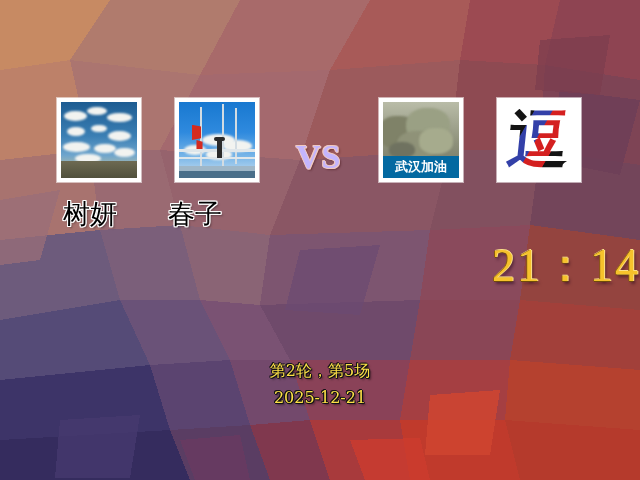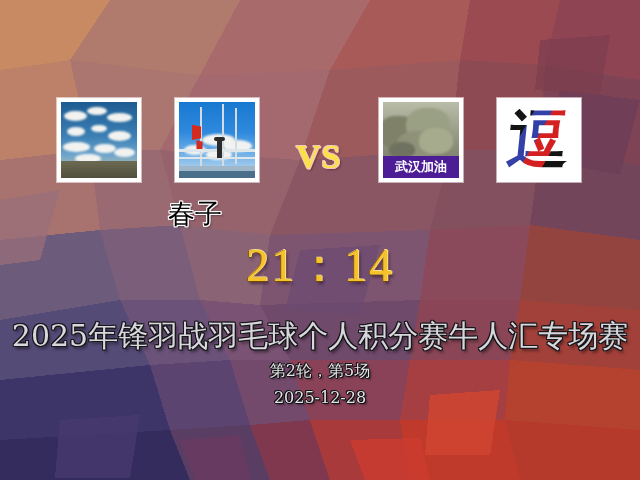--- a/index.html
+++ b/index.html
@@ -40,21 +40,21 @@
   .flag{position:absolute;background:#d42b20;}
   .pole{position:absolute;background:#d3dce2;width:2px;}
   .rail{position:absolute;left:0;right:0;background:#dfe6ea;height:3px;}
   .person{position:absolute;background:#2b2b2b;}
 
   
   .catbg{position:absolute;inset:0;background:linear-gradient(#b9bca8,#8d907a 55%,#6f7360);}
   .catblob{position:absolute;background:#8b8d74;border-radius:45%;filter:blur(1.2px);}
   .banner{
     position:absolute;left:0;right:0;bottom:0;height:29%;
-    background:#4c1d95;color:#fff;
+    background:#0369a1;color:#fff;
     font-family:"DejaVu Sans", sans-serif;
     font-weight:bold;font-size:13px;
     display:flex;align-items:center;justify-content:center;
     letter-spacing:0px;
   }
 
   
   .glyphbg{position:absolute;inset:0;background:#ffffff;display:flex;align-items:center;justify-content:center;}
   .glyphbg .g{
     font-family:"DejaVu Sans", sans-serif;
@@ -62,21 +62,21 @@
     background:linear-gradient(115deg,#141414 0%,#141414 26%,#3340a8 27%,#3340a8 46%,#d42020 47%,#d42020 70%,#141414 71%);
     -webkit-background-clip:text;background-clip:text;color:transparent;
     transform:skewX(-6deg);
   }
 
   
   #vs{
     position:absolute;left:296px;top:140px;
     font-family:"Liberation Serif", serif;
     font-weight:bold;font-size:34px;line-height:1;
-    color:#fde047;
+    color:#c4b5fd;
     text-shadow:
        1px 0 0 #f0c8c0, -1px 0 0 #f0c8c0,
        0 1px 0 #f0c8c0, 0 -1px 0 #f0c8c0,
        1px 1px 0 #f0c8c0, -1px -1px 0 #f0c8c0,
        2px 2px 2px rgba(60,10,10,.45);
     letter-spacing:1px;
   }
 
   
   .name{
@@ -93,21 +93,21 @@
       2px 2px 2px rgba(0,0,0,.35);
   }
   .n1{left:63px;top:200px;}
   .n2{left:168px;top:200px;}
   .n3{left:374px;top:200px;}
   .n4{left:491px;top:200px;}
 
   
   #score{
     position:absolute;left:0;right:0;top:243px;
-    text-align:center;
+    text-align:right;
     font-family:"Liberation Serif", serif;
     font-size:46px;line-height:1;font-weight:normal;
     color:#f6c22b;
     letter-spacing:2px;
     text-shadow:
       1px 0 0 #fbe089, -1px 0 0 #8a5b10,
       0 -1px 0 #fbe089, 0 1px 0 #6d4a0c,
       2px 3px 3px rgba(40,10,30,.55);
   }
 
@@ -124,21 +124,21 @@
       0 1px 0 #17171c, 0 -1px 0 #17171c,
       1px 1px 0 #17171c, -1px 1px 0 #17171c,
       1px -1px 0 #17171c, -1px -1px 0 #17171c,
       2px 3px 3px rgba(0,0,0,.55);
   }
   .sub{
     position:absolute;left:0;right:0;
     text-align:center;
     font-family:"DejaVu Serif", serif;
     font-size:16px;line-height:1;
-    color:#e5e5e5;
+    color:#fde047;
     white-space:nowrap;
     text-shadow:
       1px 0 0 #121217, -1px 0 0 #121217,
       0 1px 0 #121217, 0 -1px 0 #121217,
       1px 1px 0 #121217, -1px -1px 0 #121217,
       2px 2px 2px rgba(0,0,0,.5);
   }
   #sub1{top:363px;}
   #sub2{top:390px;}
 </style>
@@ -270,21 +270,21 @@
   </div>
 
   <div class="avatar av4">
     <div class="inner">
       <div class="glyphbg">
         <span class="g">逗</span>
       </div>
     </div>
   </div>
 
+  <div class="name n1">树妍</div>
   <div class="name n2">春子</div>
 
   <div id="score">21：14</div>
 
-  <div id="title">2025年锋羽战羽毛球个人积分赛牛人汇专场赛</div>
   <div class="sub" id="sub1">第2轮，第5场</div>
-  <div class="sub" id="sub2">2025-12-28</div>
+  <div class="sub" id="sub2">2025-12-21</div>
 
 </div>
 
 </body></html>

